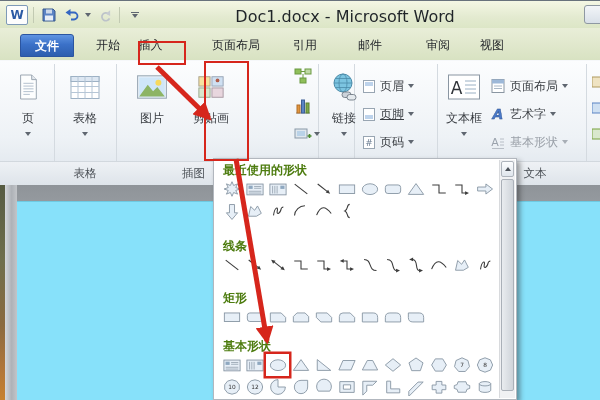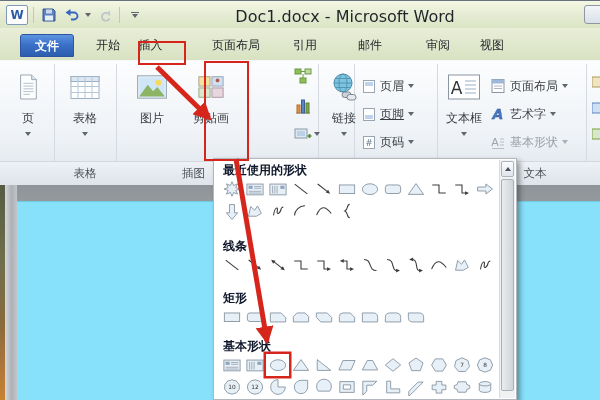--- a/index.html
+++ b/index.html
@@ -55,21 +55,21 @@
     background:linear-gradient(#565b42,#6f6f4c 35%,#8b6a3e 65%,#b0763a 85%,#c8822e);}
   .winborder{position:absolute;left:5px;top:0;width:12px;height:216px;
     background:linear-gradient(90deg,#d4d7db,#aeb2b7 55%,#c2c5c9);}
   .page{position:absolute;left:17px;top:16px;width:583px;height:200px;
     background:var(--c-page,#87e1fa);border-top:1px solid #6ecae2;box-sizing:border-box;}
   
   .shapes-menu{position:absolute;left:213px;top:158px;width:304px;height:242px;
     background:#fff;border:1px solid #b2b7be;box-sizing:border-box;
     box-shadow:3px 3px 5px rgba(40,40,40,.45);z-index:5;overflow:hidden;}
   .menu-content{position:absolute;left:6px;top:0;width:280px;}
-  .menu-header{height:16px;line-height:16px;font-weight:bold;color:#0f172a;font-size:12px;padding-left:3px;}
+  .menu-header{height:16px;line-height:16px;font-weight:bold;color:#4d7c0f;font-size:12px;padding-left:3px;}
   .shape-row{display:flex;}
   .shape-cell{width:23px;height:22px;display:flex;align-items:center;justify-content:center;}
   .shape-cell.red-boxed{box-shadow:0 0 0 2.5px var(--c-red,#d6261c);}
   .shape-svg .fill{fill:#e7eff7;stroke:#8795a3;stroke-width:1;}
   .shape-svg .ln{fill:none;stroke:#3c3c3c;stroke-width:1.2;}
   .shape-svg .ah{fill:#3c3c3c;stroke:none;}
   .shape-svg .thin{stroke:#8795a3;stroke-width:0.8;fill:none;}
   .shape-svg .num{font-size:6.5px;fill:#333;text-anchor:middle;}
   .menu-scroll{position:absolute;right:1px;top:1px;width:15px;height:238px;background:#f0f1f3;
     border-left:1px solid #d8dadd;}

